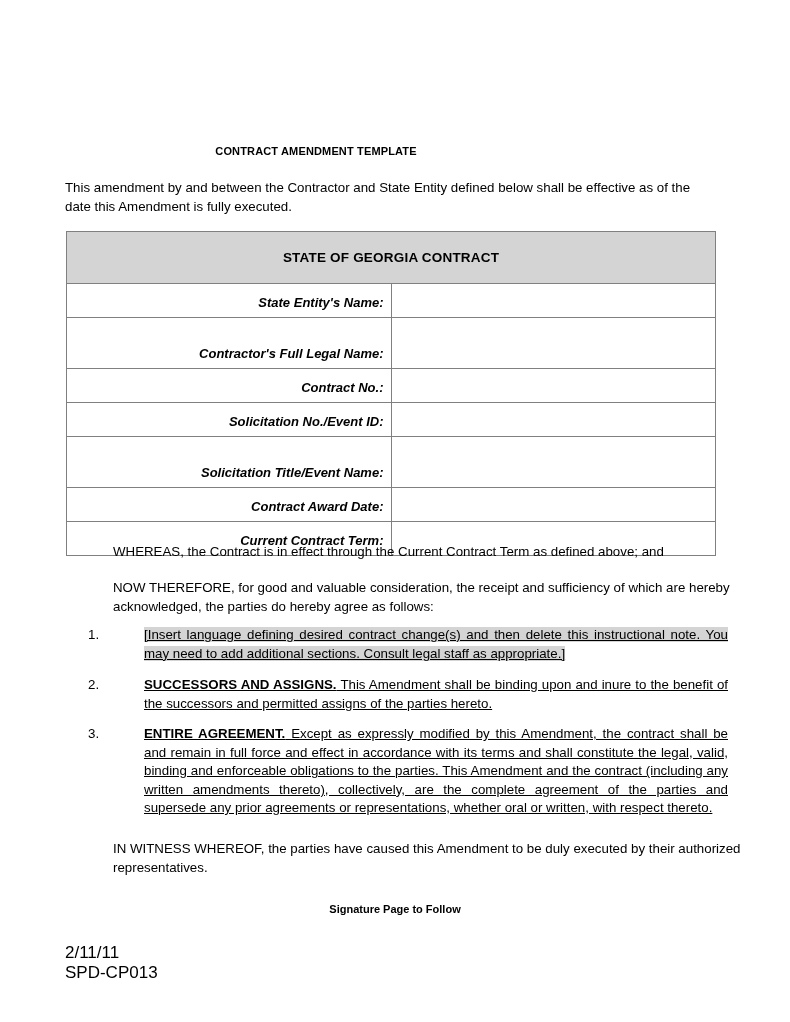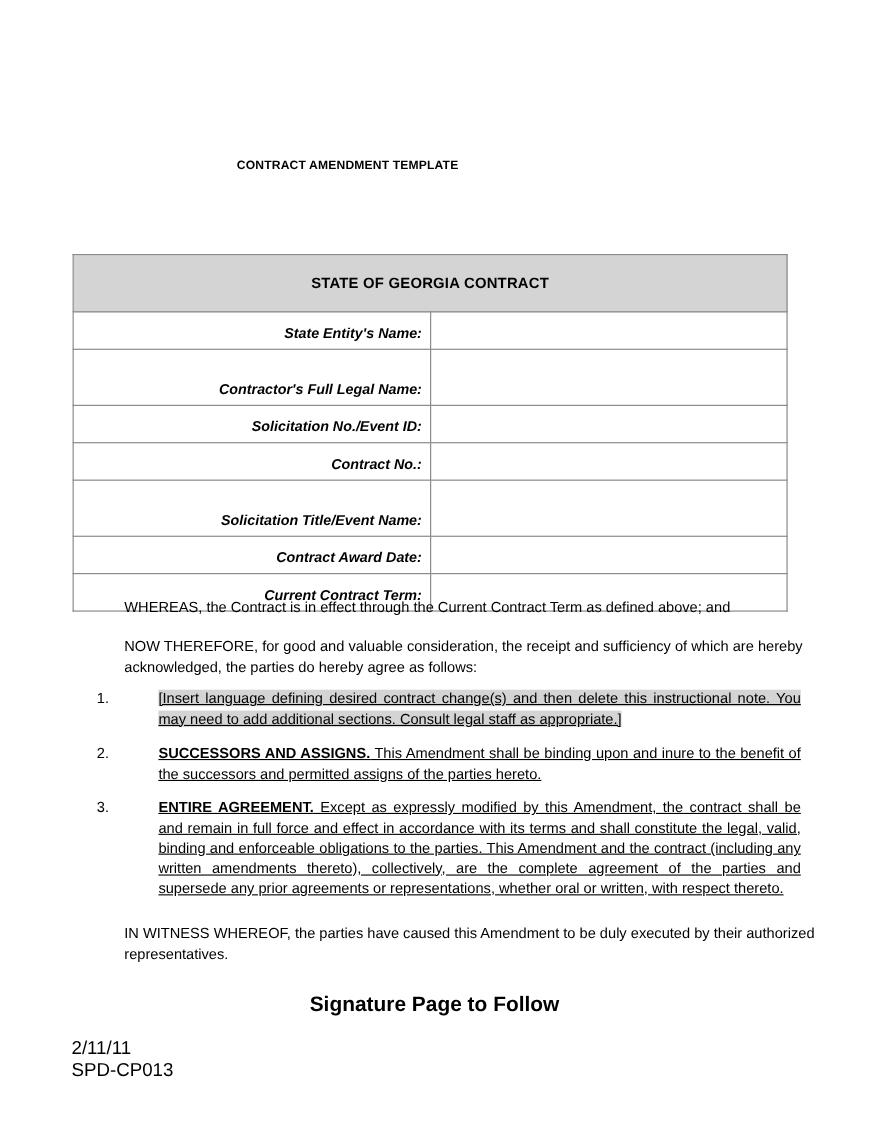--- a/index.html
+++ b/index.html
@@ -158,21 +158,21 @@
   }
   .bold { font-weight: bold; }
 
   
   .sig-follow {
     position: absolute;
     left: 0;
     top: 903px;
     width: 790px;
     text-align: center;
-    font-size: 19px;
+    font-size: 11px;
     font-weight: bold;
   }
 
   
   .footer {
     position: absolute;
     left: 65px;
     top: 943px;
     width: 648px;
     font-size: 17px;
@@ -182,40 +182,41 @@
   }
 </style>
 </head>
 <body>
 
 <div class="page">
 
 
   <div class="doc-title">CONTRACT AMENDMENT TEMPLATE</div>
 
+  <div class="intro">This amendment by and between the Contractor and State Entity defined below shall be effective as of the date this Amendment is fully executed.</div>
 
   <table class="contract-table">
     <tbody>
       <tr>
         <td class="hdr-cell" colspan="2">STATE OF GEORGIA CONTRACT</td>
       </tr>
       <tr class="row-1">
         <td class="lbl-cell">State Entity's Name:</td>
         <td class="val-cell"></td>
       </tr>
       <tr class="row-2">
         <td class="lbl-cell">Contractor's Full Legal Name:</td>
         <td class="val-cell"></td>
       </tr>
       <tr class="row-1">
+        <td class="lbl-cell">Contract No.:</td>
+        <td class="val-cell"></td>
+      </tr>
+      <tr class="row-1">
         <td class="lbl-cell">Solicitation No./Event ID:</td>
-        <td class="val-cell"></td>
-      </tr>
-      <tr class="row-1">
-        <td class="lbl-cell">Contract No.:</td>
         <td class="val-cell"></td>
       </tr>
       <tr class="row-2">
         <td class="lbl-cell">Solicitation Title/Event Name:</td>
         <td class="val-cell"></td>
       </tr>
       <tr class="row-1">
         <td class="lbl-cell">Contract Award Date:</td>
         <td class="val-cell"></td>
       </tr>

